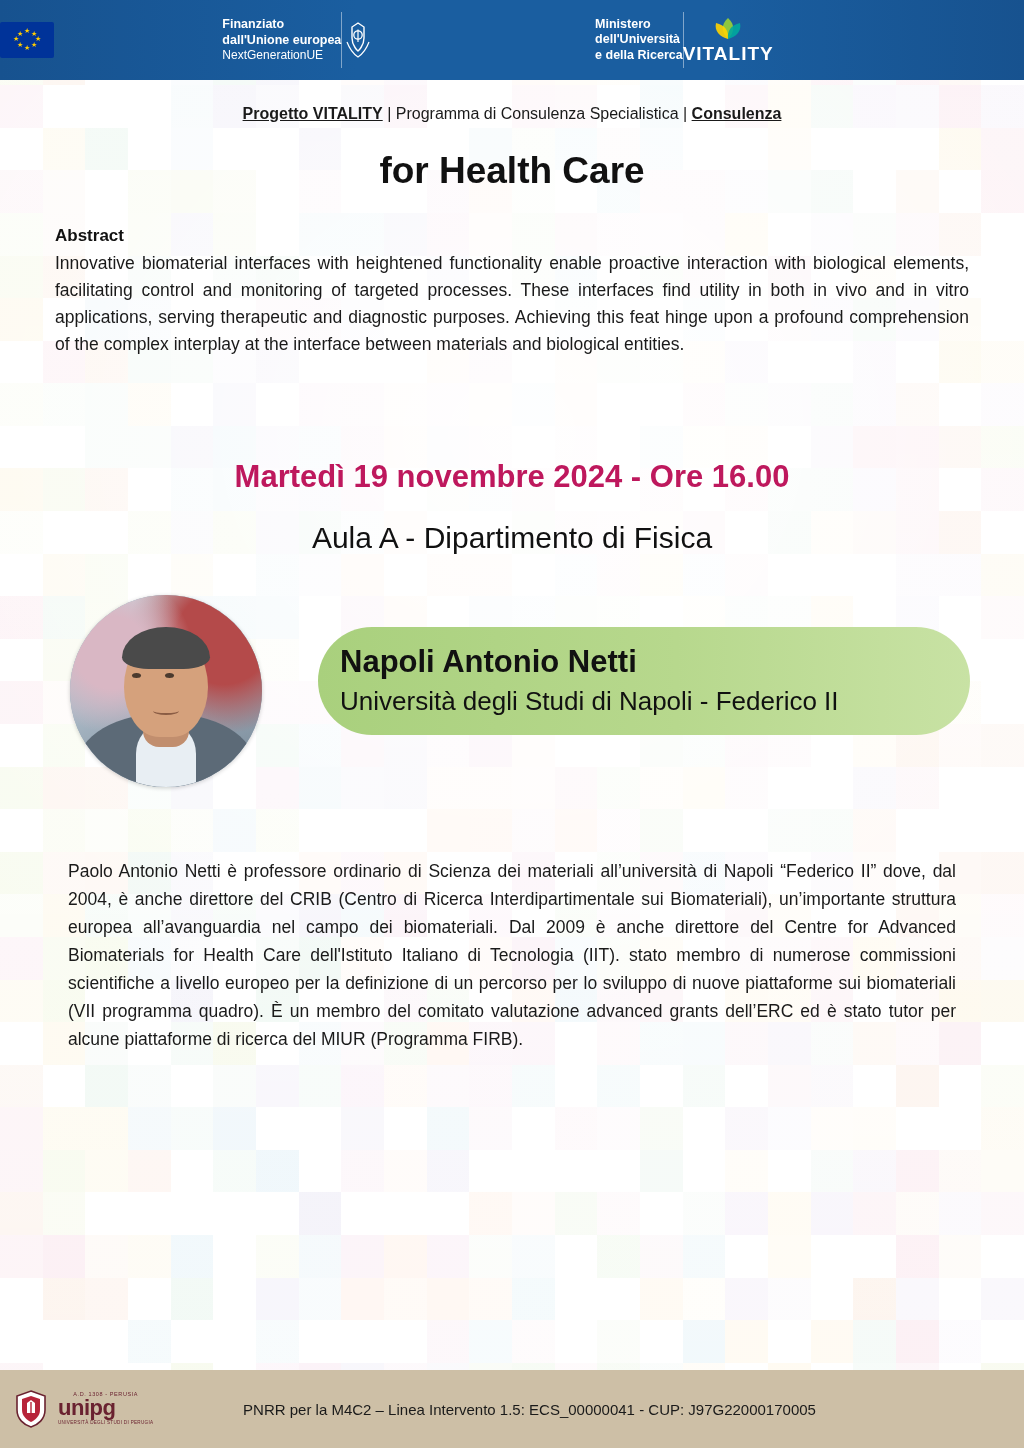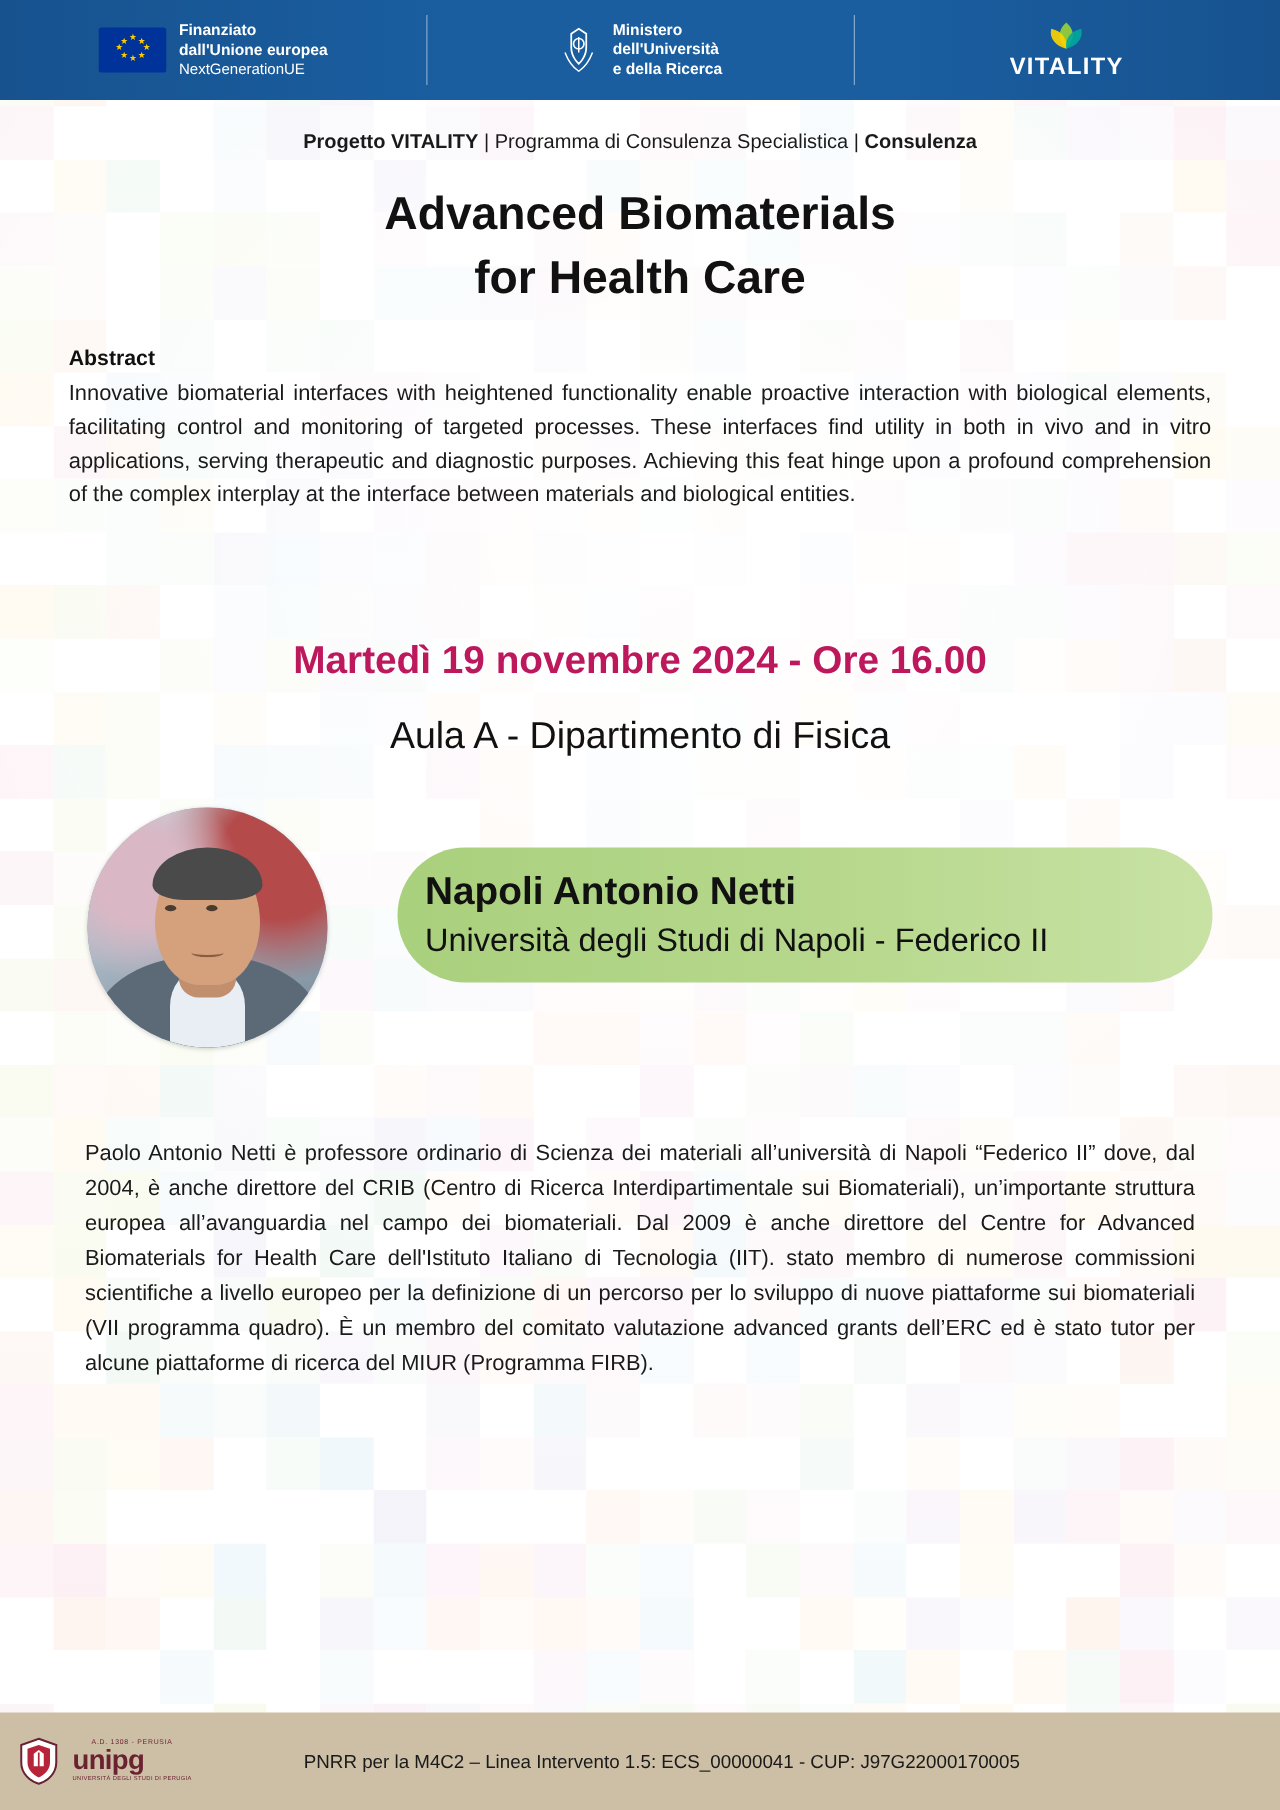--- a/index.html
+++ b/index.html
@@ -51,21 +51,21 @@
     background: linear-gradient(to right, #17528f, #1a5ea0 35%, #1a5ea0 70%, #17528f);
     z-index: 5;
     display: flex;
     align-items: center;
   }
   .logo-cell {
     flex: 1;
     height: 80px;
     display: flex;
     align-items: center;
-    justify-content: center;
+    justify-content: space-between;
     gap: 10px;
     color: #ffffff;
     position: relative;
   }
   .logo-cell + .logo-cell::before {
     content: "";
     position: absolute;
     left: 0; top: 12px;
     width: 1px; height: 56px;
     background: rgba(255,255,255,0.45);
@@ -146,21 +146,21 @@
     top: 80px; left: 0;
     width: 1024px;
     z-index: 6;
   }
   .kicker {
     text-align: center;
     font-size: 16px;
     color: #1a1a1a;
     margin-top: 25px;
   }
-  .kicker b { font-weight: bold; }
+  .kicker b { font-weight: bold; text-decoration: underline; }
   .title {
     text-align: center;
     font-size: 37px;
     font-weight: bold;
     color: #111111;
     line-height: 1.38;
     margin-top: 22px;
   }
 
   .abstract-wrap {
@@ -1244,21 +1244,20 @@
 
   </div>
 
   <div class="content">
 
     <div class="kicker">
       <b>Progetto VITALITY</b><span> | Programma di Consulenza Specialistica | </span><b>Consulenza</b>
     </div>
 
     <div class="title">
-      <div>Advanced Biomaterials</div>
       <div>for Health Care</div>
     </div>
 
     <div class="abstract-wrap">
       <div class="abstract-label">Abstract</div>
       <div class="abstract-text">Innovative biomaterial interfaces with heightened functionality enable proactive interaction with biological elements, facilitating control and monitoring of targeted processes. These interfaces find utility in both in vivo and in vitro applications, serving therapeutic and diagnostic purposes. Achieving this feat hinge upon a profound comprehension of the complex interplay at the interface between materials and biological entities.</div>
     </div>
 
     <div class="when">Martedì 19 novembre 2024 - Ore 16.00</div>
     <div class="where">Aula A - Dipartimento di Fisica</div>

